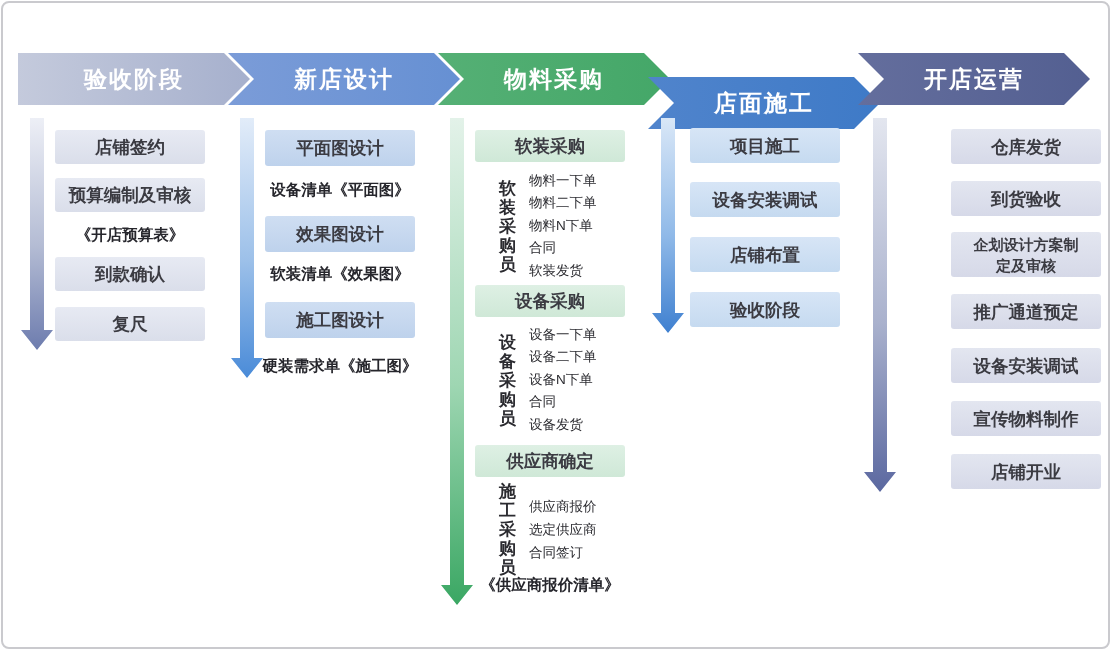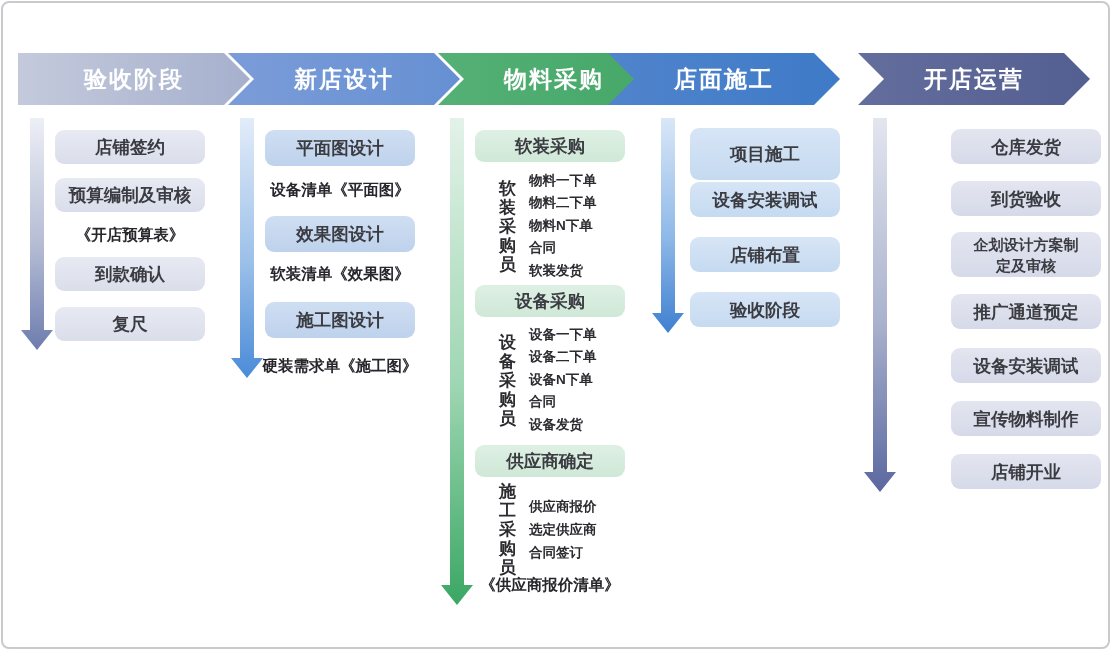--- a/index.html
+++ b/index.html
@@ -9,50 +9,50 @@
 
   
   .phase{position:absolute;top:53px;height:52px;width:232px;color:#ffffff;
          font-size:23px;font-weight:bold;letter-spacing:2px;
          display:flex;align-items:center;justify-content:center;}
   .phase.first{clip-path:polygon(0 0, calc(100% - 26px) 0, 100% 50%, calc(100% - 26px) 100%, 0 100%);}
   .phase.mid{clip-path:polygon(0 0, calc(100% - 26px) 0, 100% 50%, calc(100% - 26px) 100%, 0 100%, 26px 50%);}
   .p1{left:18px;background:linear-gradient(90deg,#c4cadc 0%,#a6b0cd 100%);}
   .p2{left:228px;background:linear-gradient(90deg,#7b9cd8 0%,#6690d3 100%);}
   .p3{left:438px;background:linear-gradient(90deg,#55b075 0%,#44a768 100%);}
-  .p4{left:608px;background:linear-gradient(90deg,#5084cc 0%,#3e7ac7 100%);}
+  .p4{left:648px;background:linear-gradient(90deg,#5084cc 0%,#3e7ac7 100%);margin-top:24px;}
   .p5{left:858px;background:linear-gradient(90deg,#646e9d 0%,#535f91 100%);}
 
   
   .varrow{position:absolute;width:32px;
     clip-path:polygon(9px 0,23px 0,23px calc(100% - 20px),32px calc(100% - 20px),16px 100%,0 calc(100% - 20px),9px calc(100% - 20px));}
   .a1{left:21px;top:118px;height:232px;background:linear-gradient(180deg,#edeff6 0%,#b4bcd4 55%,#6d7cae 100%);}
   .a2{left:231px;top:118px;height:260px;background:linear-gradient(180deg,#e2ecf9 0%,#9cc0e9 55%,#4a8bd8 100%);}
   .a3{left:441px;top:118px;height:487px;background:linear-gradient(180deg,#e3f2e9 0%,#9ed6b2 55%,#3aa763 100%);}
   .a4{left:652px;top:118px;height:215px;background:linear-gradient(180deg,#d9e7f7 0%,#8fb9e8 55%,#3f80d0 100%);}
   .a5{left:864px;top:118px;height:374px;background:linear-gradient(180deg,#e3e6ef 0%,#a9b1cd 55%,#5b68a0 100%);}
 
   
-  .pbox{position:absolute;border-radius:9px;display:flex;align-items:center;justify-content:center;
+  .pbox{position:absolute;border-radius:3px;display:flex;align-items:center;justify-content:center;
         font-weight:bold;font-size:17.5px;color:#3b3b42;text-align:center;}
   .c1{left:55px;width:150px;background:linear-gradient(180deg,#e7eaf3,#dadeea);}
   .c2{left:265px;width:150px;background:linear-gradient(180deg,#cfdef2,#bed2ec);}
   .c3{left:475px;width:150px;background:linear-gradient(180deg,#def0e4,#cfe8d7);}
   .c4{left:690px;width:150px;background:linear-gradient(180deg,#d7e5f6,#c5daf0);}
   .c5{left:903px;width:150px;background:linear-gradient(180deg,#e3e6f0,#d6d9e8);margin-left:48px;}
   .pbox.small{font-size:15px;line-height:1.4;padding:0 16px;box-sizing:border-box;}
 
   
   .doc{position:absolute;font-weight:bold;font-size:15.5px;color:#26262c;text-align:center;}
 
   
   .pgroup{position:absolute;left:475px;width:160px;display:flex;align-items:center;}
   .role{width:18px;margin-left:24px;font-weight:bold;font-size:17px;line-height:19px;
         color:#2b2b30;word-break:break-all;}
-  .gitems{margin-left:12px;font-weight:bold;font-size:13.5px;color:#2b2b30;white-space:nowrap;}
+  .gitems{margin-left:12px;font-weight:normal;font-size:13.5px;color:#2b2b30;white-space:nowrap;}
   .gitems div{line-height:22.5px;}
   .g3 .gitems div{line-height:23px;}
 </style>
 </head>
 <body>
 
 <div class="canvas">
   <div class="frame"></div>
 
   <div class="phase first p1">验收阶段</div>
@@ -106,21 +106,21 @@
   <div class="pgroup g3" style="top:484px;height:90px">
     <div class="role">施工采购员</div>
     <div class="gitems">
       <div>供应商报价</div>
       <div>选定供应商</div>
       <div>合同签订</div>
     </div>
   </div>
   <div class="doc" style="left:465px;width:170px;top:575px">《供应商报价清单》</div>
 
-  <div class="pbox c4" style="top:128px;height:52px">项目施工</div>
+  <div class="pbox c4" style="top:128px;height:35px">项目施工</div>
   <div class="pbox c4" style="top:182px;height:35px">设备安装调试</div>
   <div class="pbox c4" style="top:237px;height:35px">店铺布置</div>
   <div class="pbox c4" style="top:292px;height:35px">验收阶段</div>
 
   <div class="pbox c5" style="top:129px;height:35px">仓库发货</div>
   <div class="pbox c5" style="top:181px;height:35px">到货验收</div>
   <div class="pbox c5 small" style="top:232px;height:45px">企划设计方案制定及审核</div>
   <div class="pbox c5" style="top:294px;height:35px">推广通道预定</div>
   <div class="pbox c5" style="top:348px;height:35px">设备安装调试</div>
   <div class="pbox c5" style="top:401px;height:35px">宣传物料制作</div>

